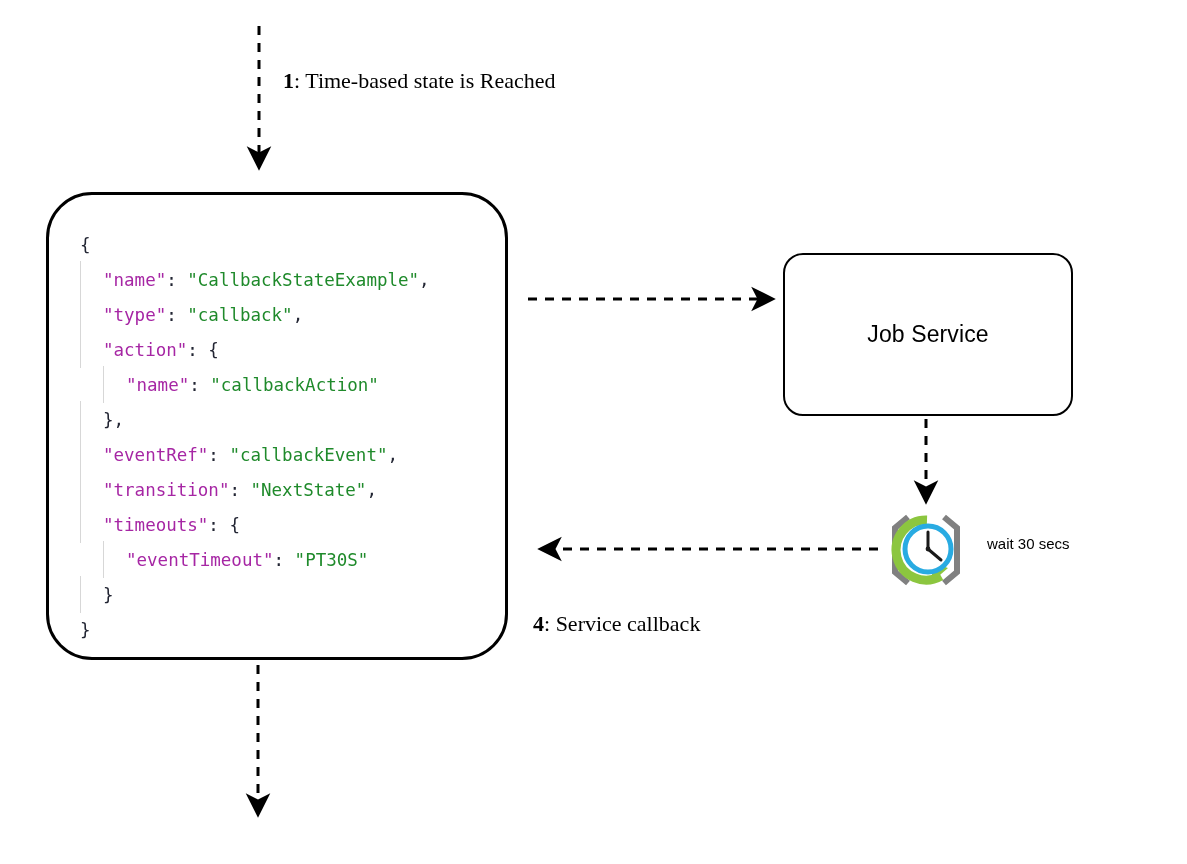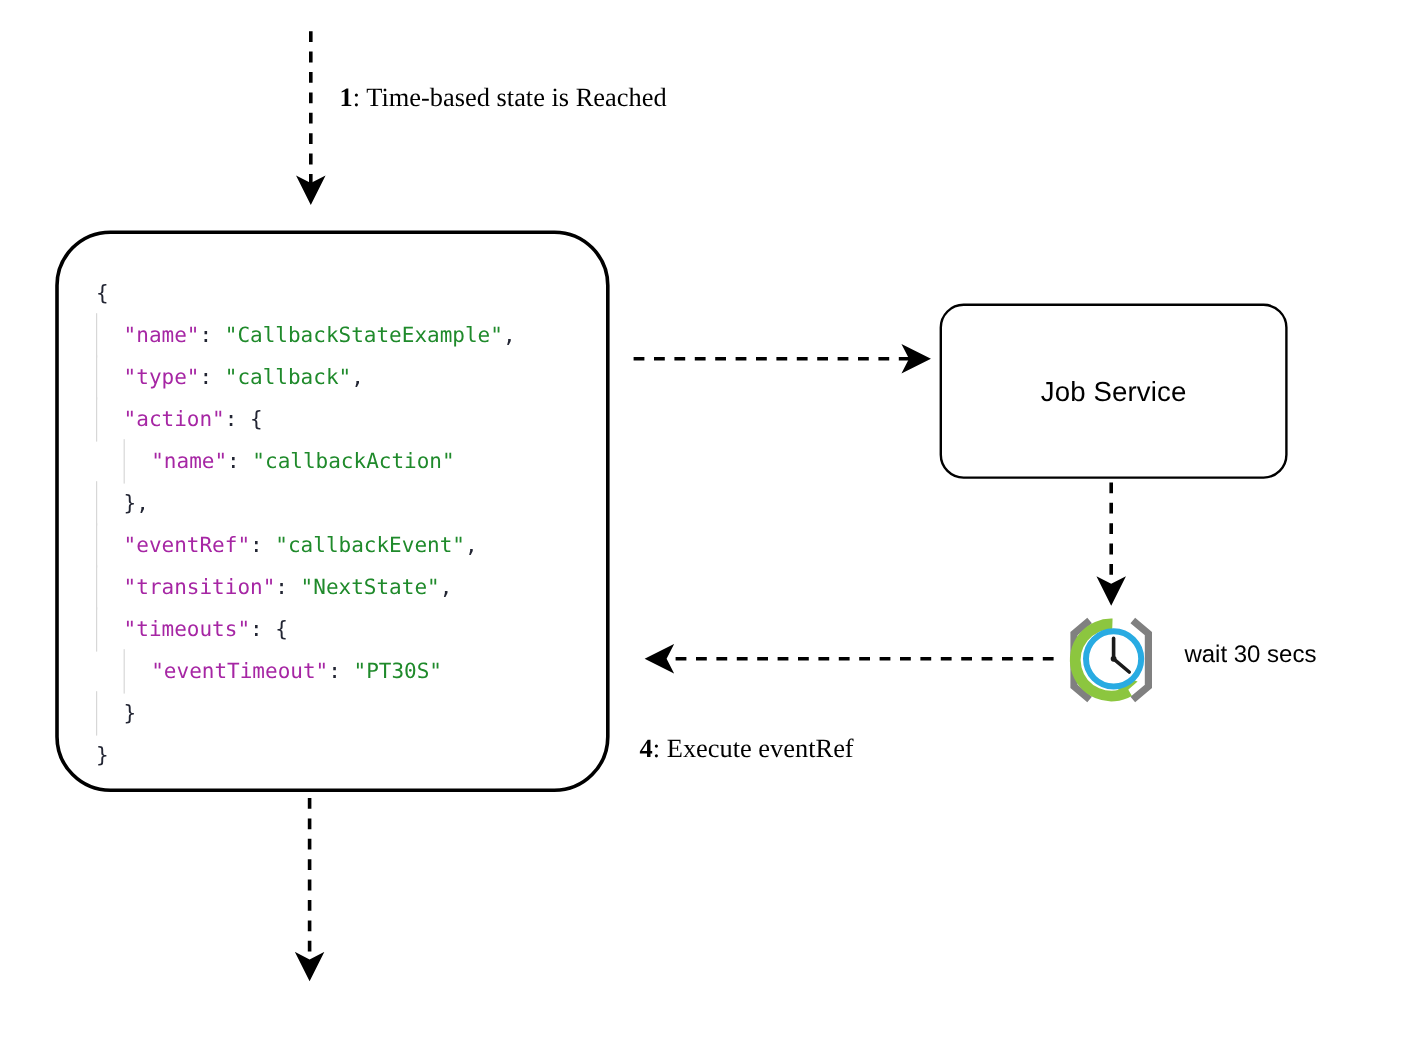--- a/index.html
+++ b/index.html
@@ -71,21 +71,21 @@
   .k { color: #a626a4; }
   .s { color: #1f8a2b; }
   .p { color: #222533; }
 
   
   .job-box {
     position: absolute;
     left: 783px;
     top: 253px;
     width: 290px;
-    height: 146px;
+    height: 163px;
     box-sizing: border-box;
     border: 2.5px solid #000000;
     border-radius: 20px;
     background: #ffffff;
     display: flex;
     align-items: center;
     justify-content: center;
   }
   .job-box-label {
     font-size: 23px;
@@ -114,21 +114,21 @@
     position: absolute;
     left: 886px;
     top: 510px;
     width: 80px;
     height: 80px;
   }
   .wait-label {
     position: absolute;
     left: 987px;
     top: 535px;
-    font-size: 20px;
+    font-size: 15px;
     color: #000000;
     white-space: nowrap;
   }
 </style>
 </head>
 <body>
 
 <div id="canvas">
 
   <svg class="layer" viewBox="0 0 1187 864" xmlns="http://www.w3.org/2000/svg">
@@ -190,17 +190,17 @@
   </div>
   <div class="wait-label">wait 30 secs</div>
 
   <div class="lbl" id="label-1">
     <b>1</b><span>: </span><span>Time-based state is Reached</span>
   </div>
 
 
 
   <div class="lbl" id="label-4">
-    <b>4</b><span>: </span><span>Execute eventRef</span>
+    <b>4</b><span>: </span><span>Service callback</span>
   </div>
 
 
 </div>
 
 </body></html>

